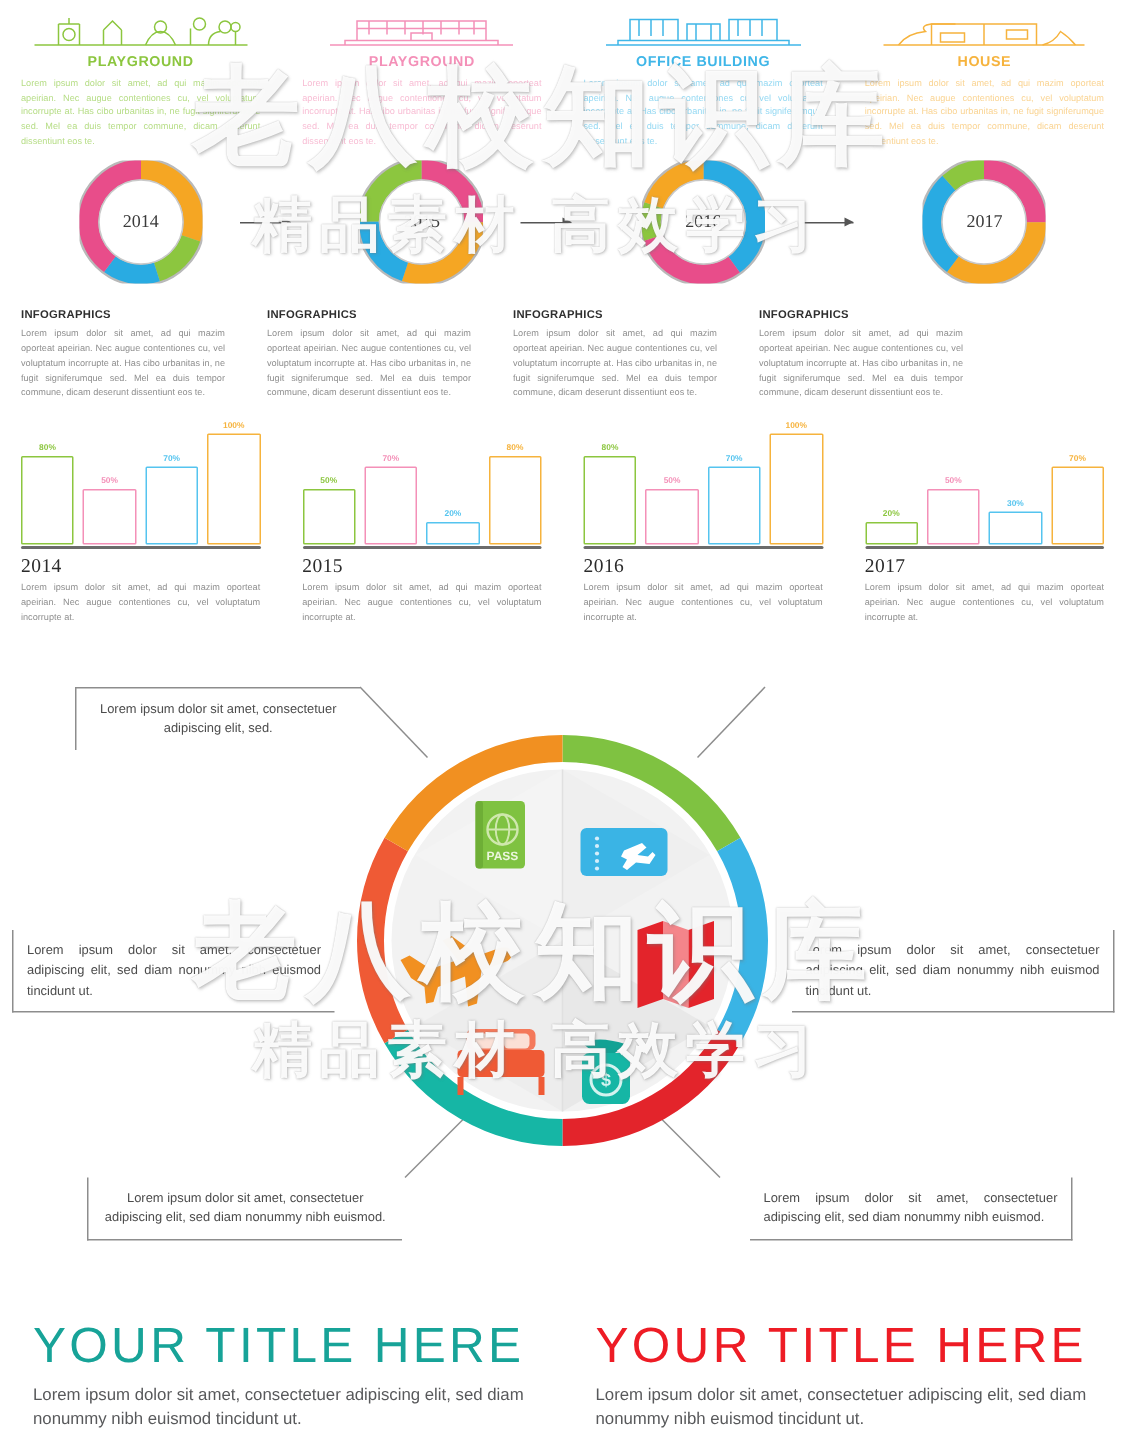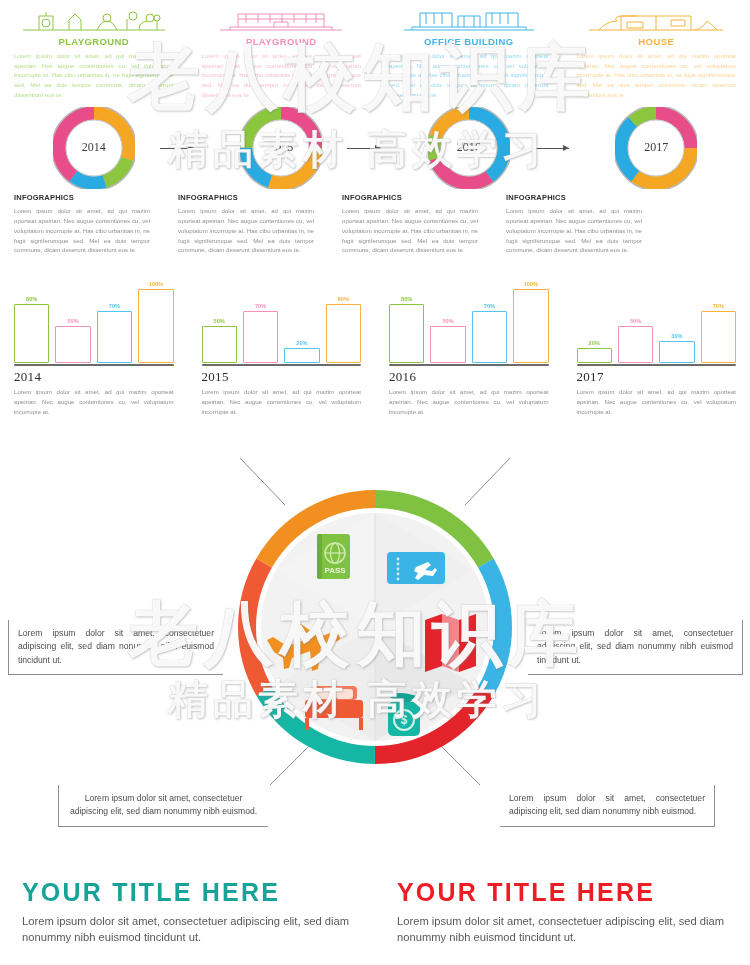--- a/index.html
+++ b/index.html
@@ -41,21 +41,21 @@
     font-size:12px; color:#3b3b3b; font-family:"Liberation Serif", serif;
   }
   .arrow { position:absolute; right:-6px; top:50%; width:34px; height:1px; background:#555; }
   .arrow:after {
     content:""; position:absolute; right:0; top:-3px;
     border-left:6px solid #555; border-top:3.5px solid transparent; border-bottom:3.5px solid transparent;
   }
 
   
   #section-infotext {
-    position:absolute; left:0; top:193px; width:656px; height:80px;
+    position:absolute; left:0; top:205px; width:656px; height:80px;
     display:flex;
   }
   .info-col { flex:1; padding:0 14px; }
   .info-head { font-size:7.5px; font-weight:700; color:#2f2f2f; letter-spacing:.2px; margin-bottom:4px; }
   .info-body { font-size:6.1px; line-height:1.62; color:#8f8f8f; text-align:justify; }
 
   
   #section-bars {
     position:absolute; left:0; top:278px; width:750px; height:145px;
     display:flex;
@@ -83,21 +83,21 @@
   .co-mr { left:528px; top:620px; width:215px; text-align:justify; border-bottom:1px solid #8d8d8d; border-right:1px solid #8d8d8d; }
   .co-bl { left:58px;  top:785px; width:210px; text-align:center; border-bottom:1px solid #8d8d8d; border-left:1px solid #8d8d8d; }
   .co-br { left:500px; top:785px; width:215px; text-align:justify; border-bottom:1px solid #8d8d8d; border-right:1px solid #8d8d8d; }
 
   
   #section-footer {
     position:absolute; left:0; top:878px; width:750px; height:87px;
     display:flex;
   }
   .foot-col { flex:1; padding:0 22px; }
-  .foot-title { font-size:25px; letter-spacing:2.2px; font-weight:700; margin-bottom:7px; }
+  .foot-title { font-size:33px; letter-spacing:2.2px; font-weight:400; margin-bottom:7px; }
   .foot-body { font-size:11.2px; line-height:1.42; color:#58595b; }
 
   .wm { position:absolute; pointer-events:none; color:rgba(255,255,255,.93);
         font-family:"DejaVu Sans", sans-serif; font-weight:700;
         text-shadow:0 0 1px rgba(120,120,120,.55), 1px 1px 2px rgba(120,120,120,.35); }
 </style>
 </head>
 <body>
 
 <div id="section-buildings">
@@ -435,20 +435,21 @@
     </g>
 
     <g>
       <path d="M152 224 q8-6 28 0 l-7 6 h-14 z" fill="#12a294"></path>
       <rect x="151" y="230" width="32" height="34" rx="5" fill="#16b6a5"></rect>
       <circle cx="167" cy="248" r="10" fill="none" stroke="#d4f3ef" stroke-width="2"></circle>
       <text x="167" y="252" font-size="12" font-weight="700" fill="#d4f3ef" text-anchor="middle" font-family="Liberation Sans, sans-serif">$</text>
     </g>
   </svg>
 
+  <div class="callout co-tl" style="top:28px;left:50px;">Lorem ipsum dolor sit amet,    consectetuer adipiscing elit, sed.</div>
   <div class="callout co-ml" style="top:190px;left:8px;">Lorem ipsum dolor sit amet, consectetuer adipiscing elit, sed diam nonummy nibh euismod tincidunt ut.</div>
   <div class="callout co-mr" style="top:190px;left:528px;">Lorem ipsum dolor sit amet, consectetuer adipiscing elit, sed diam nonummy nibh euismod tincidunt ut.</div>
   <div class="callout co-bl" style="top:355px;left:58px;">Lorem ipsum dolor sit amet, consectetuer adipiscing elit, sed diam nonummy nibh euismod.</div>
   <div class="callout co-br" style="top:355px;left:500px;">Lorem ipsum dolor sit amet, consectetuer adipiscing elit, sed diam nonummy nibh euismod.</div>
 </div>
 
 <div id="section-footer">
   <div class="foot-col">
     <div class="foot-title" style="color:#17a398">YOUR TITLE  HERE</div>
     <div class="foot-body">Lorem ipsum dolor sit amet, consectetuer adipiscing elit, sed diam nonummy nibh euismod tincidunt ut.</div>

